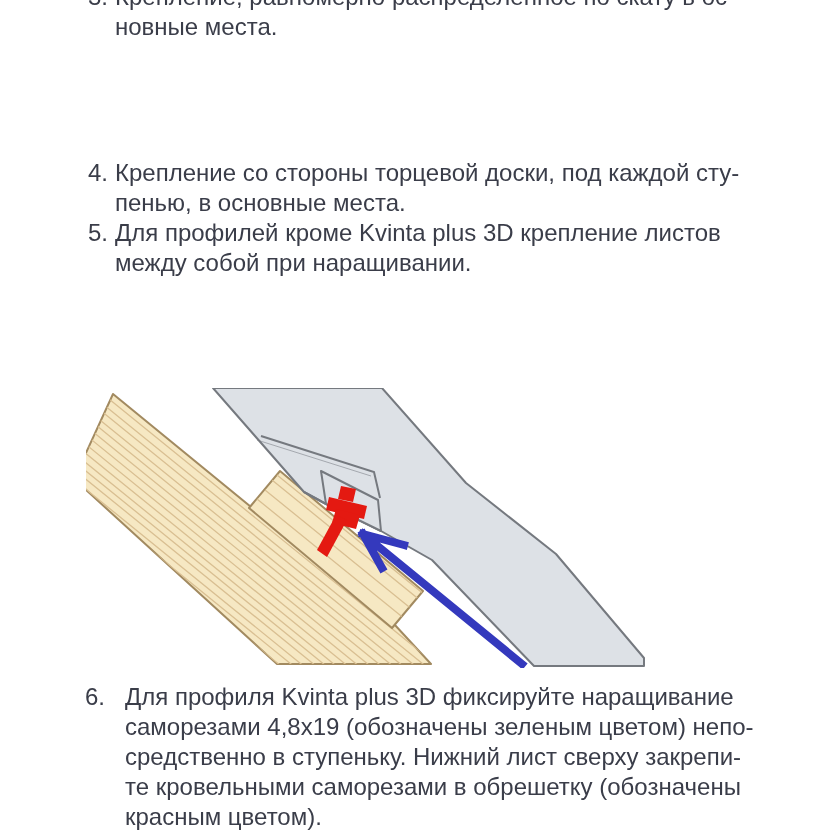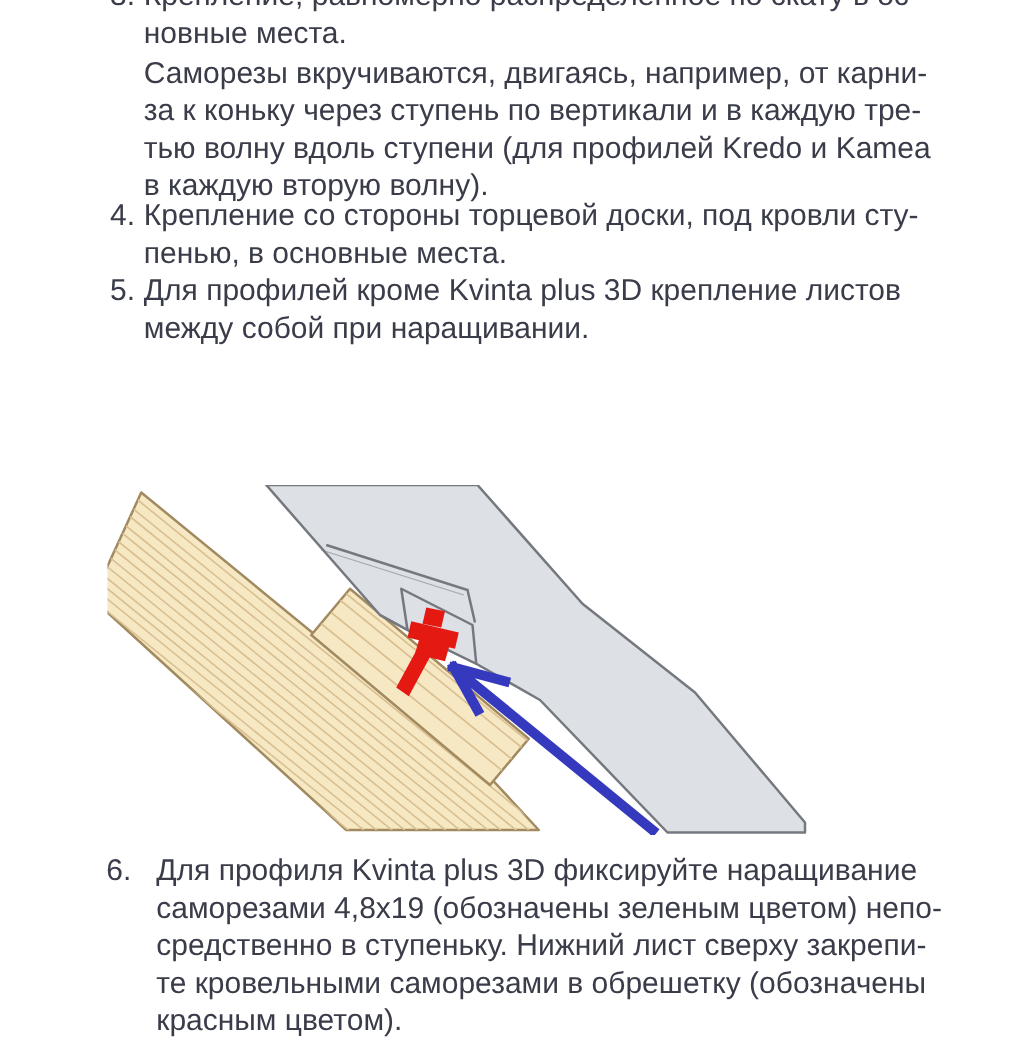--- a/index.html
+++ b/index.html
@@ -28,28 +28,24 @@
 <body>
 
 <div class="page">
 
   <div class="li" style="top:-18px">
     <div class="num">3.</div>
     <div class="txt">Крепление, равномерно распределенное по скату в ос-
 новные места.</div>
   </div>
 
-  <div class="para" style="top:44px">Саморезы вкручиваются, двигаясь, например, от карни-
-за к коньку через ступень по вертикали и в каждую тре-
-тью волну вдоль ступени (для профилей Kredo и Kamea
-в каждую вторую волну).</div>
 
   <div class="li" style="top:158px">
     <div class="num">4.</div>
-    <div class="txt">Крепление со стороны торцевой доски, под кровли сту-
+    <div class="txt">Крепление со стороны торцевой доски, под каждой сту-
 пенью, в основные места.</div>
   </div>
 
   <div class="li" style="top:218px">
     <div class="num">5.</div>
     <div class="txt">Для профилей кроме Kvinta plus 3D крепление листов
 между собой при наращивании.</div>
   </div>
 
 

